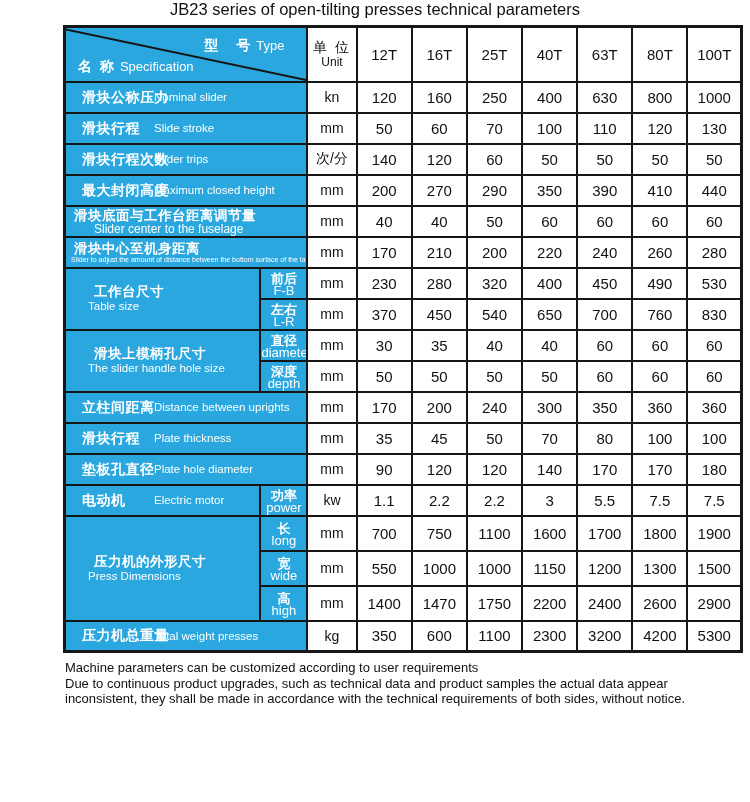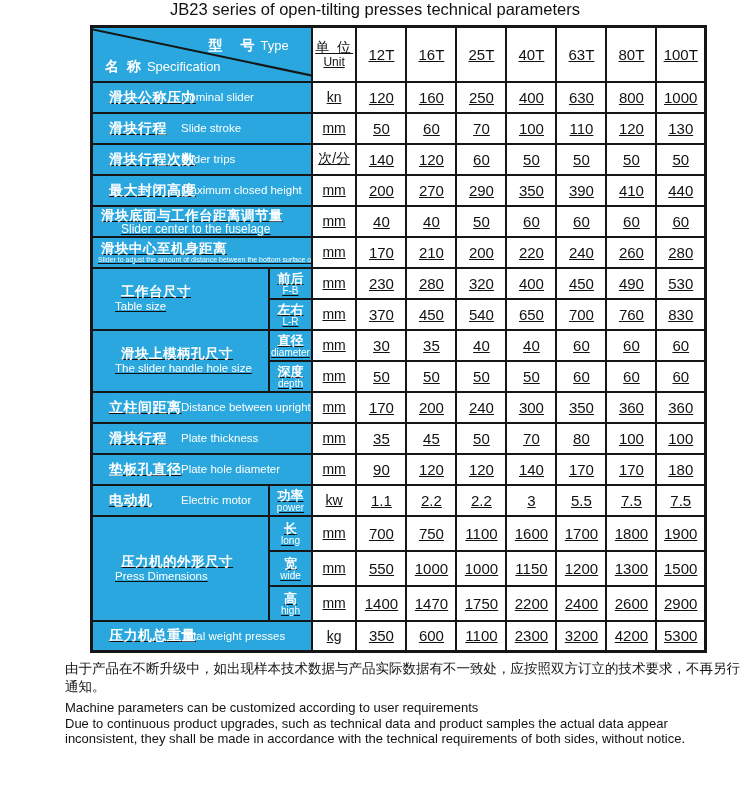--- a/index.html
+++ b/index.html
@@ -24,24 +24,23 @@
     letter-spacing: 1px;
   }
   .subtitle {
     text-align: center;
     font-size: 16.5px;
     margin: 0 0 6px;
   }
   table.params {
     border-collapse: collapse;
     table-layout: fixed;
-    margin-left: 90px;
-    width: 617px;
+    margin-left: 63px;
+    width: 680px;
     border: 3px solid #161616;
-    text-decoration: underline;
   }
   table.params th, table.params td {
     border: 2px solid #161616;
     padding: 0;
     overflow: hidden;
   }
   thead tr { height: 55px; }
   tbody tr { height: 31px; }
   tbody tr.tall { height: 35px; }
 
@@ -74,21 +73,21 @@
   }
   .cn-line { font-size: 13.5px; font-weight: bold; padding-left: 8px; line-height: 15px; letter-spacing: 0.5px; white-space: nowrap; }
   .en-line { font-size: 12px; padding-left: 28px; line-height: 12px; white-space: nowrap; }
   .en-line.tiny { font-size: 7px; padding-left: 5px; line-height: 8px; }
   td.group .g-cn { font-size: 13.5px; font-weight: bold; padding-left: 28px; letter-spacing: 0.5px; line-height: 16px; white-space: nowrap; }
   td.group .g-en { font-size: 11.5px; padding-left: 22px; line-height: 13px; white-space: nowrap; }
 
   
   td.sub { text-align: center; vertical-align: middle; }
   .sub-cn { font-size: 13px; font-weight: bold; line-height: 14px; }
-  .sub-en { font-size: 10px; line-height: 9px; }
+  .sub-en { font-size: 13px; line-height: 9px; }
 
   td.unit { background: #fff; text-align: center; font-size: 14px; color: #111; }
   td.val  { background: #fff; text-align: center; font-size: 15px; color: #111; }
 
   
   .footer { margin: 7px 0 0 65px; width: 678px; }
   .f-cn { font-size: 13.5px; line-height: 18px; }
   .f-en-block { margin-top: 4px; }
   .f-en { font-size: 13px; line-height: 15.5px; }
 </style>
@@ -370,19 +369,18 @@
           <td class="val">1100</td>
           <td class="val">2300</td>
           <td class="val">3200</td>
           <td class="val">4200</td>
           <td class="val">5300</td>
         </tr>
       </tbody>
     </table>
 
   <div class="footer">
-    <div class="f-cn">由于产品在不断升级中，如出现样本技术数据与产品实际数据有不一致处，应按照双方订立的技术要求，不再另行通知。</div>
     <div class="f-en-block">
       <div class="f-en">Machine parameters can be customized according to user requirements</div>
       <div class="f-en">Due to continuous product upgrades, such as technical data and product samples the actual data appear inconsistent, they shall be made in accordance with the technical requirements of both sides, without notice.</div>
     </div>
   </div>
 </div>
 
 </body></html>

